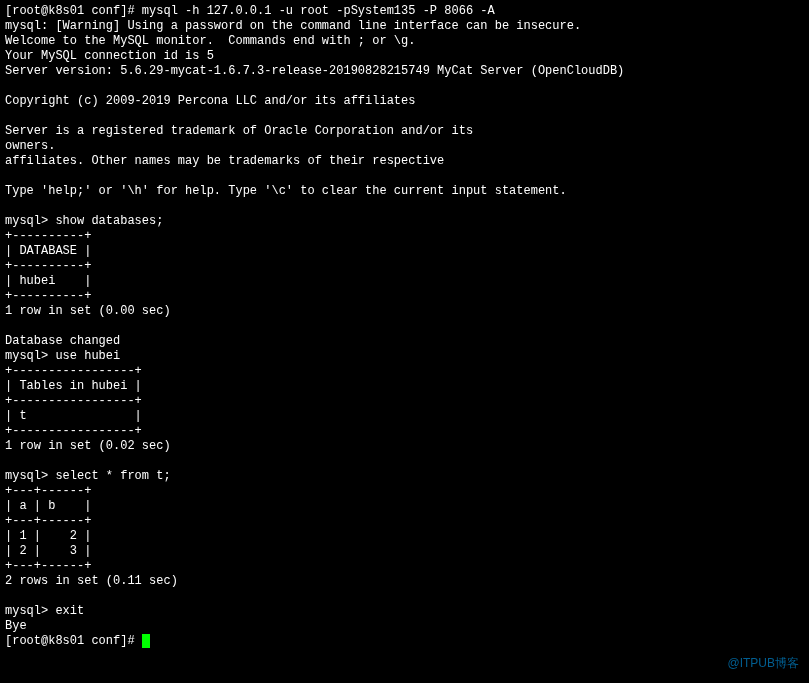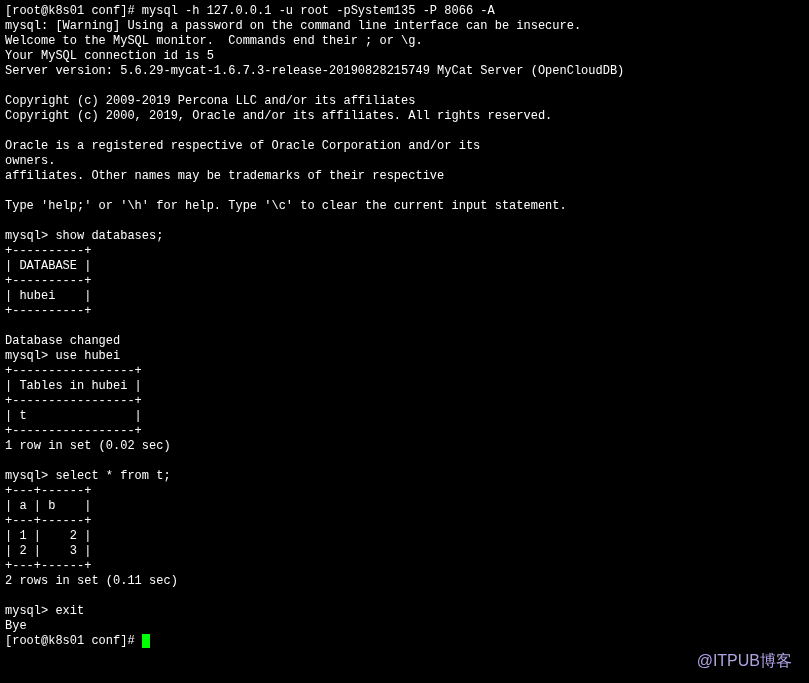--- a/index.html
+++ b/index.html
@@ -26,52 +26,52 @@
     .cursor {
       display: inline-block;
       width: 8px;
       height: 14px;
       background-color: #00ff00;
       vertical-align: text-bottom;
     }
     .watermark {
       position: absolute;
       bottom: 12px;
-      right: 17px;
-      color: #c4b5fd;
-      font-size: 16px;
+      right: 10px;
+      color: #0369a1;
+      font-size: 12px;
       font-family: Arial, sans-serif;
       opacity: 0.9;
     }
   </style>
 </head>
 <body>
 
 <div>
   <div class="terminal-line">[root@k8s01 conf]# mysql -h 127.0.0.1 -u root -pSystem135 -P 8066 -A</div>
   <div class="terminal-line">mysql: [Warning] Using a password on the command line interface can be insecure.</div>
-  <div class="terminal-line">Welcome to the MySQL monitor.  Commands end their ; or \g.</div>
+  <div class="terminal-line">Welcome to the MySQL monitor.  Commands end with ; or \g.</div>
   <div class="terminal-line">Your MySQL connection id is 5</div>
   <div class="terminal-line">Server version: 5.6.29-mycat-1.6.7.3-release-20190828215749 MyCat Server (OpenCloudDB)</div>
   <div class="terminal-line"></div>
   <div class="terminal-line">Copyright (c) 2009-2019 Percona LLC and/or its affiliates</div>
-  <div class="terminal-line">Copyright (c) 2000, 2019, Oracle and/or its affiliates. All rights reserved.</div>
   <div class="terminal-line"></div>
-  <div class="terminal-line">Oracle is a registered respective of Oracle Corporation and/or its</div>
+  <div class="terminal-line">Server is a registered trademark of Oracle Corporation and/or its</div>
   <div class="terminal-line">owners.</div>
   <div class="terminal-line">affiliates. Other names may be trademarks of their respective</div>
   <div class="terminal-line"></div>
   <div class="terminal-line">Type 'help;' or '\h' for help. Type '\c' to clear the current input statement.</div>
   <div class="terminal-line"></div>
   <div class="terminal-line">mysql&gt; show databases;</div>
   <div class="terminal-line">+----------+</div>
   <div class="terminal-line">| DATABASE |</div>
   <div class="terminal-line">+----------+</div>
   <div class="terminal-line">| hubei    |</div>
   <div class="terminal-line">+----------+</div>
+  <div class="terminal-line">1 row in set (0.00 sec)</div>
   <div class="terminal-line"></div>
   <div class="terminal-line">Database changed</div>
   <div class="terminal-line">mysql&gt; use hubei</div>
   <div class="terminal-line">+-----------------+</div>
   <div class="terminal-line">| Tables in hubei |</div>
   <div class="terminal-line">+-----------------+</div>
   <div class="terminal-line">| t               |</div>
   <div class="terminal-line">+-----------------+</div>
   <div class="terminal-line">1 row in set (0.02 sec)</div>
   <div class="terminal-line"></div>

